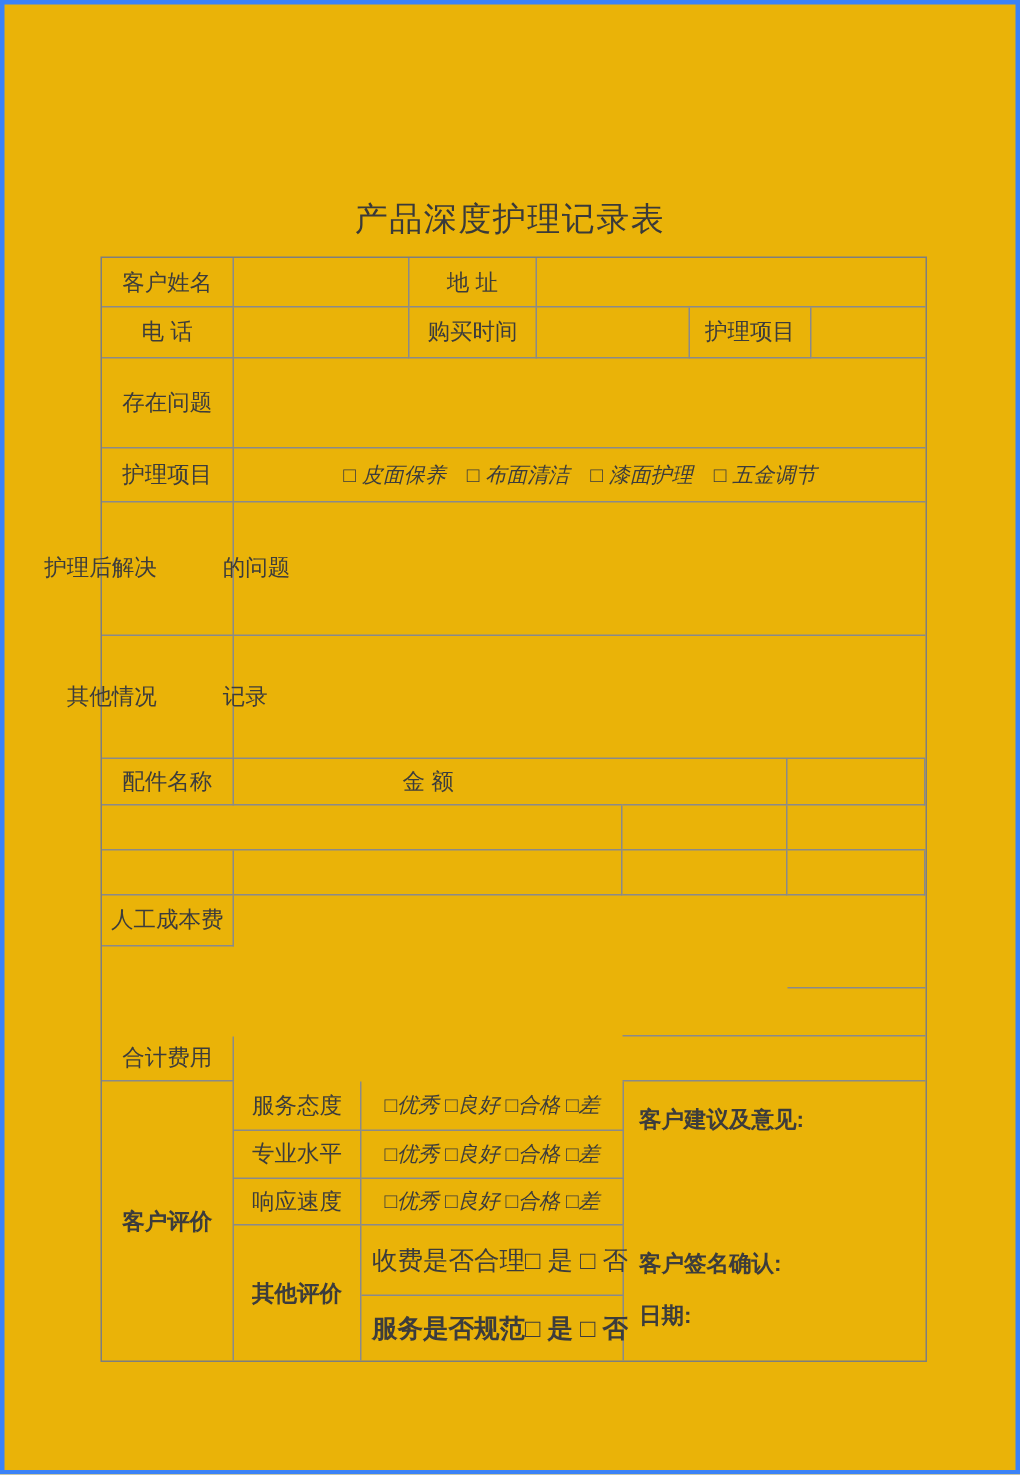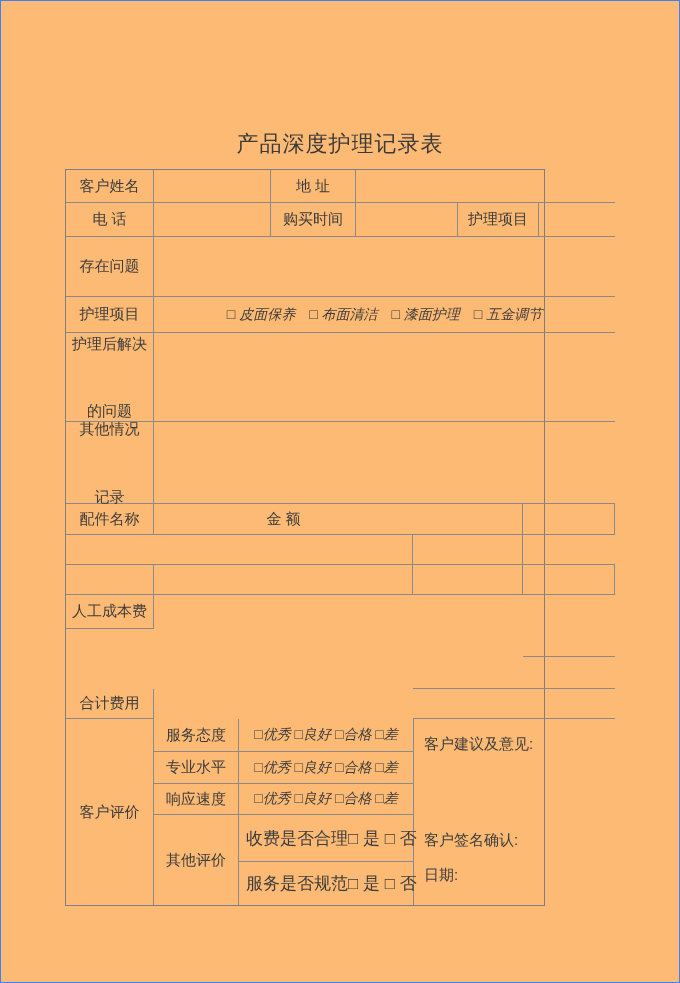--- a/index.html
+++ b/index.html
@@ -1,54 +1,54 @@
 <!DOCTYPE html>
 <html><head>
 <meta charset="utf-8">
 <style>
   html,body{margin:0;padding:0;background:#ffffff;}
   .page{
     position:relative;
     width:680px;height:983px;
-    background:#fdba74;
-    border:1px solid #3b82f6;
+    background:#eab308;
+    border:3px solid #3b82f6;
     box-sizing:border-box;
     font-family:"Liberation Sans", sans-serif;
     color:#3c3c3c;
     overflow:hidden;
   }
   .title{
     position:absolute;top:128px;left:0;width:100%;
     text-align:center;
     font-size:22px;letter-spacing:1px;
     color:#3a3a3a;
   }
   .form{
     position:absolute;left:64px;top:168px;
-    width:480px;
+    width:551px;
     border:1px solid #7e7e7e;
     box-sizing:border-box;
   }
   .sec{display:grid;}
   .gA{grid-template-columns:88px 117px 85px 102px 81px 76px;grid-template-rows:33px 34px;}
   .gB{grid-template-columns:88px 461px;grid-template-rows:60px 36px 89px 82px;}
   .gC{grid-template-columns:88px 259px 110px 92px;grid-template-rows:31px 30px 30px 34px 28px 32px 30px;}
   .gD{grid-template-columns:88px 85px 175px 201px;grid-template-rows:33px 32px 31px 47px 43px;}
   .c{
     border-right:1px solid #8a8a8a;
     border-bottom:1px solid #8a8a8a;
     box-sizing:border-box;
     display:flex;align-items:center;justify-content:center;
     font-size:15px;
     white-space:pre;
     color:#3c3c3c;
   }
   .nr{border-right:none;}
-  .nb{border-bottom:none;}
-  .col{flex-direction:column;line-height:1.55;gap:44px;}
+  .nb{border-bottom:none;font-weight:bold;}
+  .col{flex-direction:row;line-height:1.55;gap:44px;}
   .opt{font-size:14px;font-style:italic;}
   .ql{justify-content:flex-start;padding-left:7px;font-size:17px;}
   .ql .qopts{}
   .rc{position:relative;font-size:15px;}
   .rl{position:absolute;left:10px;white-space:pre;}
 </style>
 </head>
 <body>
 
 <div class="page">

